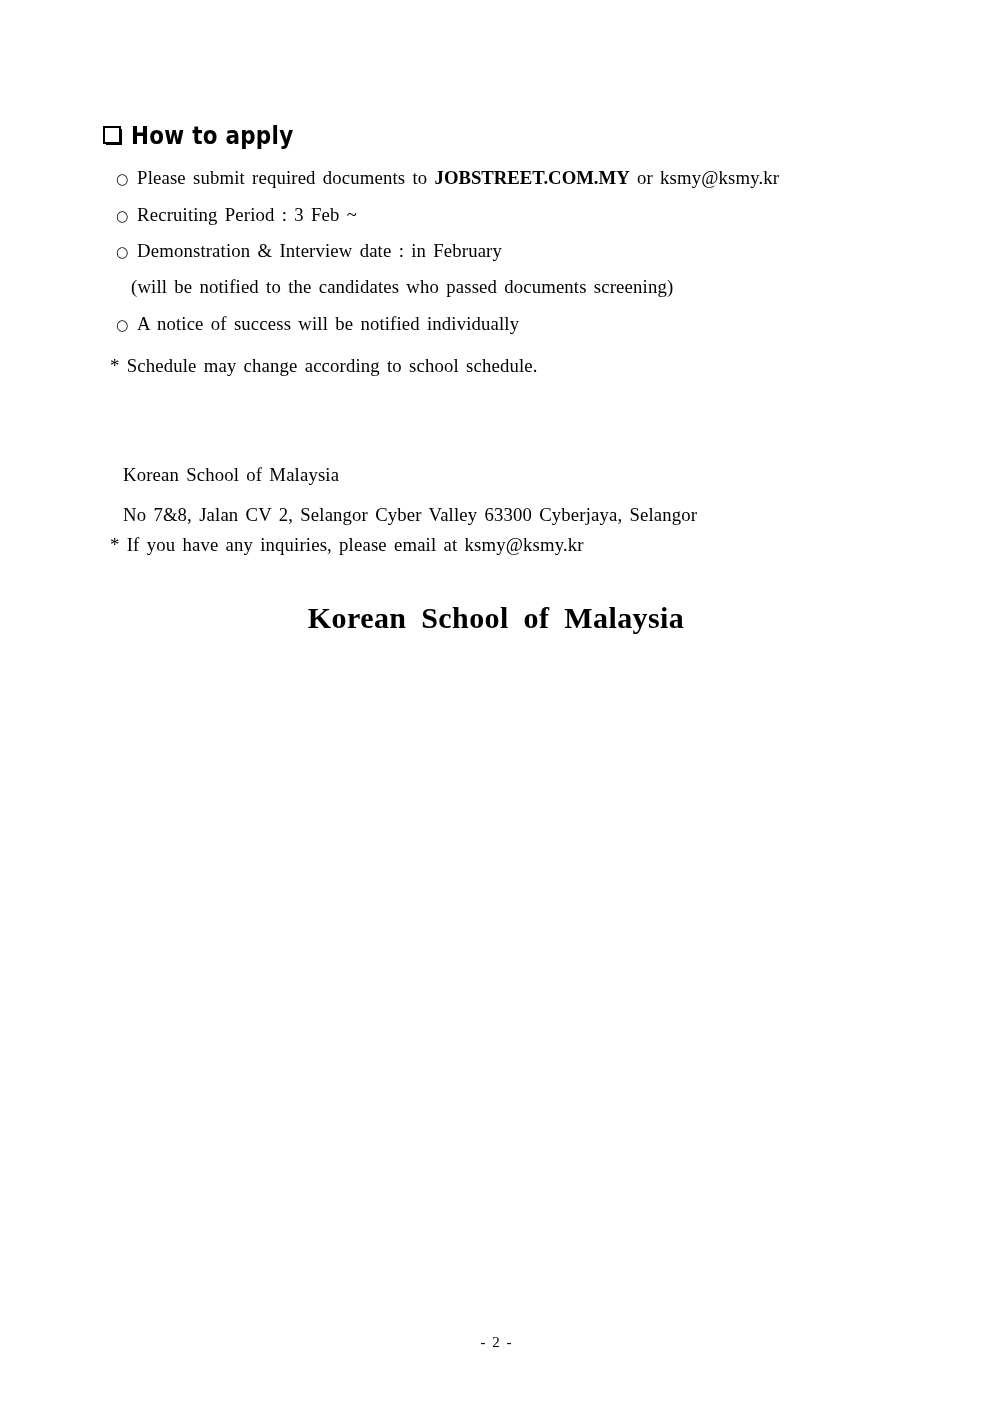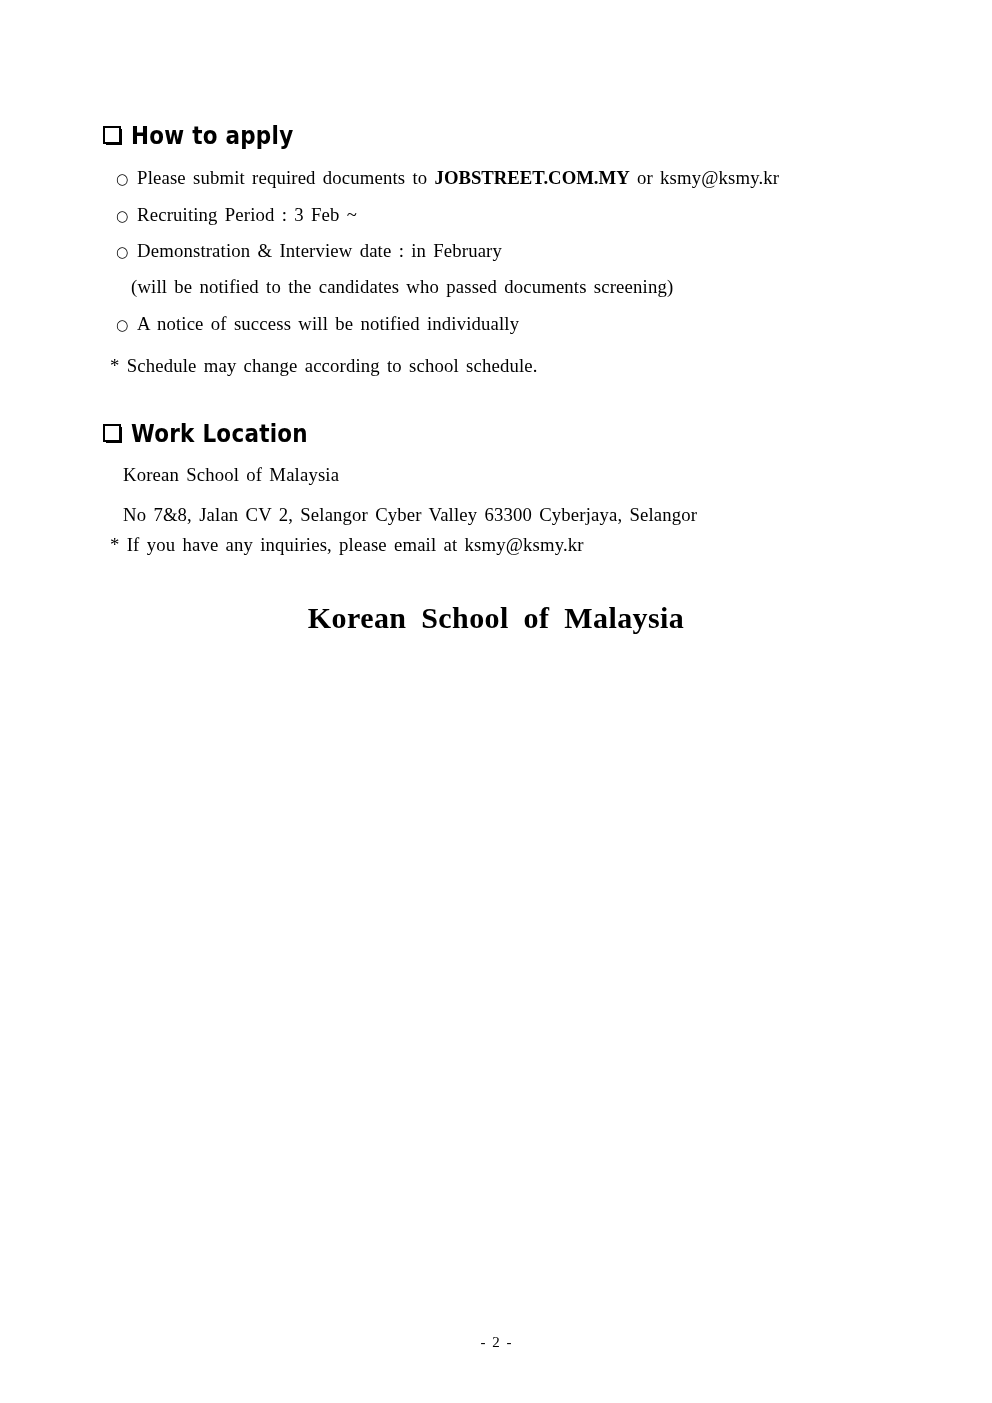--- a/index.html
+++ b/index.html
@@ -162,24 +162,20 @@
 
   <div class="body-line" style="left:131px; top:277px;">(will be notified to the candidates who passed documents screening)</div>
 
   <div class="body-line bullet-line" style="left:116px; top:314px;">
     <span class="bullet-mark">○</span>
     <span>A notice of success will be notified individually</span>
   </div>
 
   <div class="body-line" style="left:110px; top:356px;">* Schedule may change according to school schedule.</div>
 
-  <div class="section-heading" style="left:103px; top:421px;">
-    <span class="heading-marker"></span>
-    <span class="heading-text">Work Location</span>
-  </div>
 
   <div class="body-line" style="left:123px; top:465px;">Korean School of Malaysia</div>
 
   <div class="body-line" style="left:123px; top:505px;">No 7&amp;8, Jalan CV 2, Selangor Cyber Valley 63300 Cyberjaya, Selangor</div>
 
   <div class="body-line" style="left:110px; top:535px;">* If you have any inquiries, please email at ksmy@ksmy.kr</div>
 
   <div class="signature" style="top:603px;">Korean School of Malaysia</div>
 
   <div class="page-footer" style="top:1335px;">- 2 -</div>

